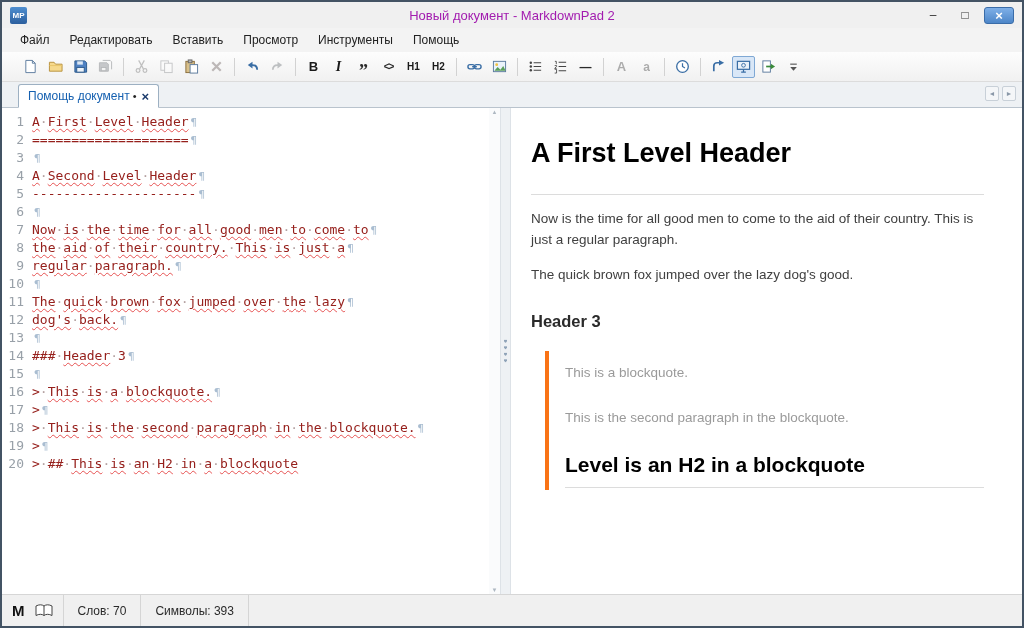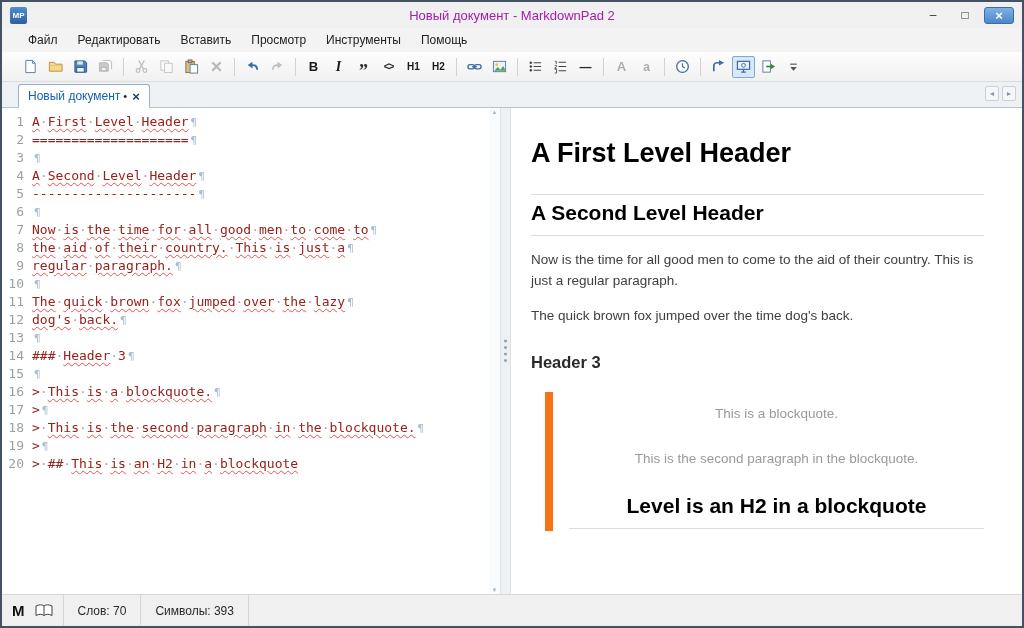--- a/index.html
+++ b/index.html
@@ -9,21 +9,21 @@
   
   .titlebar{height:26px;background:#f0f0f0;display:flex;align-items:center;position:relative;flex:0 0 auto;}
   .app-icon{width:17px;height:17px;margin-left:8px;background:linear-gradient(#4f8fd0,#2c5f9e);color:#fff;
     font-size:8px;font-weight:bold;display:flex;align-items:center;justify-content:center;border-radius:2px;}
   .title{position:absolute;left:0;right:0;text-align:center;font-size:13px;color:#a21caf;pointer-events:none;}
   .win-controls{margin-left:auto;display:flex;align-items:center;gap:6px;padding-right:8px;z-index:2;}
   .wc{width:26px;height:17px;display:flex;align-items:center;justify-content:center;font-size:12px;color:#333;cursor:default;}
   .wc.close{background:linear-gradient(#7fb0e8,#4d86c8);border:1px solid #3a6ca8;border-radius:3px;color:#fff;font-size:13px;font-weight:bold;width:30px;}
 
   
-  .menubar{height:24px;background:#f3f3f3;display:flex;align-items:center;padding-left:16px;flex:0 0 auto;}
+  .menubar{height:24px;background:#f3f3f3;display:flex;align-items:center;padding-left:8px;flex:0 0 auto;}
   .menu-item{font-size:12px;color:#222;padding:4px 10px;cursor:default;}
 
   
   .toolbar{height:30px;background:linear-gradient(#fdfdfd,#f1f1f1);display:flex;align-items:center;
     padding-left:16px;border-bottom:1px solid #dcdcdc;flex:0 0 auto;}
   .tb-btn{width:23px;height:22px;display:flex;align-items:center;justify-content:center;border:1px solid transparent;border-radius:2px;margin:0 1px;cursor:default;}
   .tb-btn svg{width:15px;height:15px;display:block;}
   .tb-btn.disabled{opacity:.38;filter:grayscale(.9);}
   .tb-btn.active{background:#d9e7f7;border-color:#7fa8d4;}
   .tb-sep{width:1px;height:18px;background:#d2d2d2;margin:0 5px;}
@@ -64,21 +64,21 @@
 
   .splitter{width:11px;flex:0 0 auto;background:#eef1f4;border-left:1px solid #dde2e7;border-right:1px solid #dde2e7;display:flex;align-items:center;justify-content:center;cursor:col-resize;}
   .grip{width:5px;height:27px;background-image:radial-gradient(circle at 2.5px 3px,#8fa3b8 1.3px,transparent 1.6px);background-size:5px 6.5px;}
 
   .preview-pane{flex:1;background:#fff;overflow:hidden;}
   .preview-content{padding:22px 38px 0 20px;font-family:"Liberation Sans",sans-serif;color:#3c3c3c;}
   .preview-content h1{font-size:27px;font-weight:bold;color:#000;margin:8px 0 6px;padding-bottom:25px;border-bottom:1px solid #dcdcdc;}
   .preview-content h2{font-size:21px;font-weight:bold;color:#000;margin:0 0 14px;padding-bottom:10px;border-bottom:1px solid #dcdcdc;}
   .preview-content h3{font-size:16.5px;font-weight:bold;color:#2a2a2a;margin:26px 0 20px;}
   .preview-content p{font-size:13.5px;line-height:1.55;margin:14px 0;color:#404040;}
-  .preview-content blockquote{margin:20px 0 0 14px;padding:2px 0 2px 16px;border-left:8px solid #f97316;text-align:center;}
+  .preview-content blockquote{margin:20px 0 0 14px;padding:2px 0 2px 16px;border-left:4px solid #f97316;}
   .preview-content blockquote p{color:#9a9a9a;margin:10px 0 24px;}
   .preview-content blockquote h2{color:#000;margin:18px 0 0;padding-bottom:10px;border-bottom:1px solid #dcdcdc;}
 
   
   .statusbar{height:32px;background:#f0f0f0;border-top:1px solid #d6d6d6;display:flex;align-items:stretch;flex:0 0 auto;font-size:12px;color:#2a2a2a;}
   .sb-seg{display:flex;align-items:center;padding:16px 14px;border-right:1px solid #d5d5d5;}
   .sb-icons{gap:10px;padding:0 10px;}
   .md-m{font-weight:800;font-size:15px;color:#111;}
   .book svg{display:block;}
 </style>
@@ -262,21 +262,21 @@
       <div class="tb-btn">
         <svg viewBox="0 0 16 16">
           <path d="M4.5 5.5h7" stroke="#555" stroke-width="1.2"></path>
           <path d="M4.5 8.5l3.5 4 3.5-4z" fill="#555"></path>
         </svg>
       </div>
     </div>
 
   <div class="tabstrip">
     <div class="tab">
-      <span class="tab-label">Новый документ</span>
+      <span class="tab-label">Помощь документ</span>
       <span class="tab-dot">•</span>
       <span class="tab-close">×</span>
     </div>
     <div class="tab-scrolls">
       <div class="ts-btn">◄</div>
       <div class="ts-btn">►</div>
     </div>
   </div>
 
   <div class="main">
@@ -287,23 +287,22 @@
         <div class="sb-track"></div>
         <div class="sb-arrow">▼</div>
       </div>
     </div>
     <div class="splitter">
       <div class="grip"></div>
     </div>
     <div class="preview-pane">
       <div class="preview-content">
           <h1>A First Level Header</h1>
-          <h2>A Second Level Header</h2>
           <p>Now is the time for all good men to come to the aid of their country. This is just a regular paragraph.</p>
-          <p>The quick brown fox jumped over the time dog's back.</p>
+          <p>The quick brown fox jumped over the lazy dog's good.</p>
           <h3>Header 3</h3>
           <blockquote>
             <p>This is a blockquote.</p>
             <p>This is the second paragraph in the blockquote.</p>
             <h2>Level is an H2 in a blockquote</h2>
           </blockquote>
         </div>
     </div>
   </div>
 

